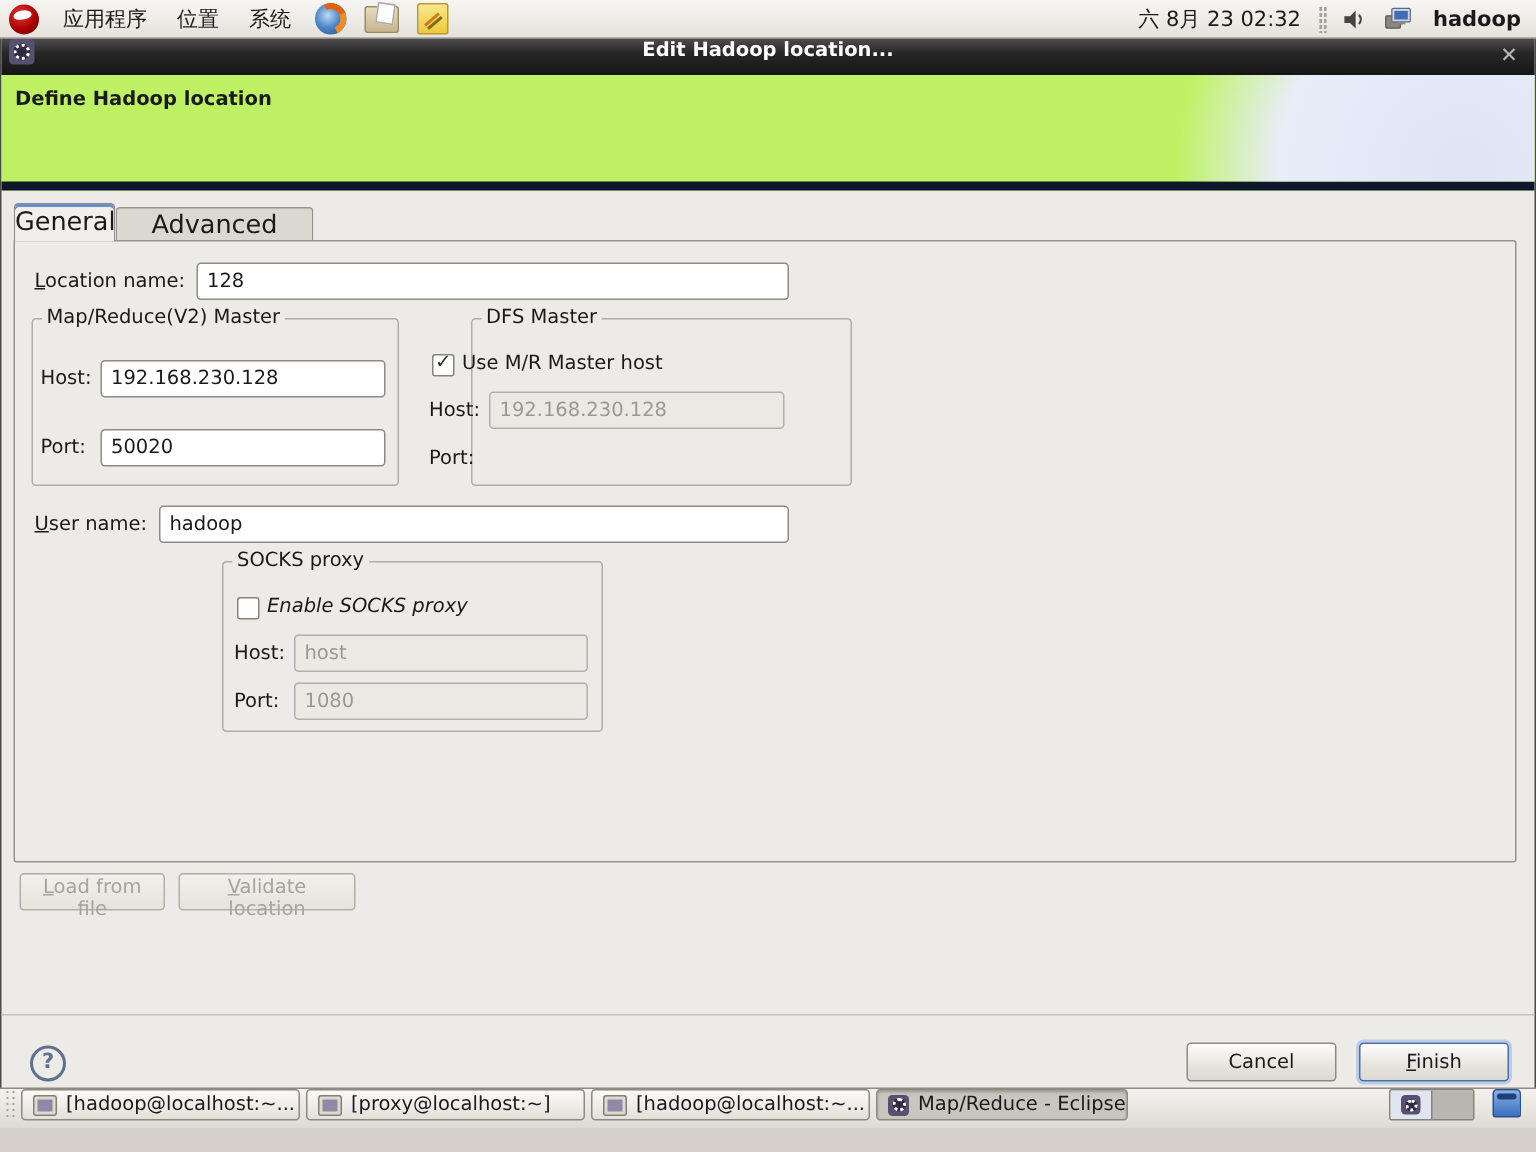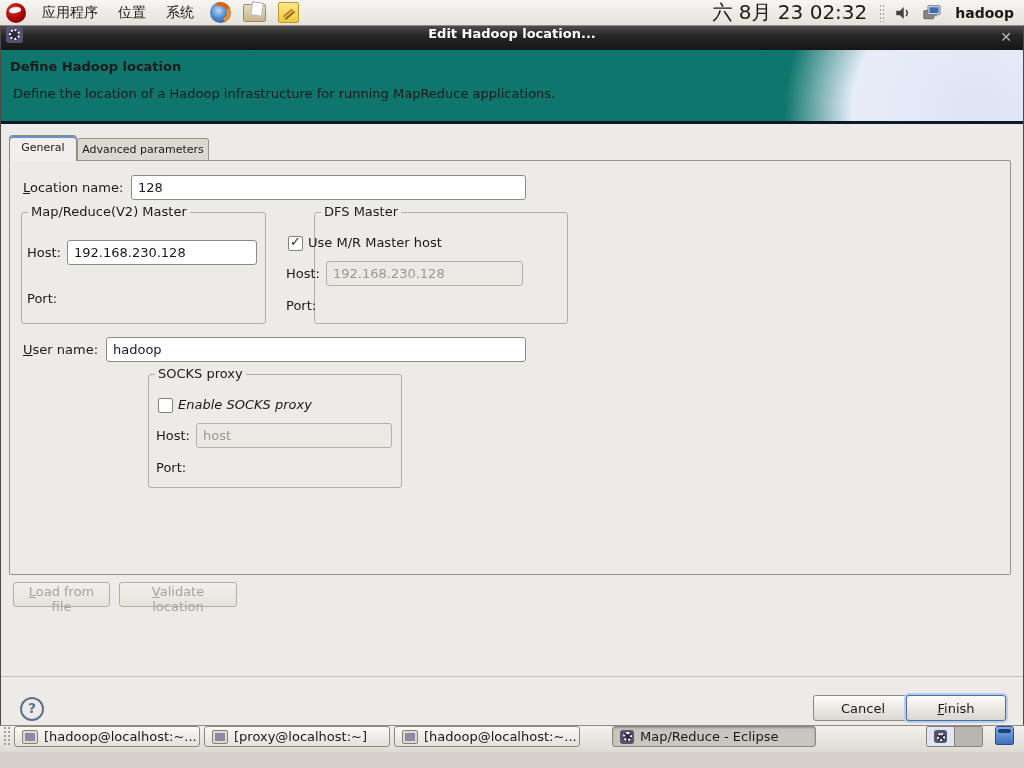--- a/index.html
+++ b/index.html
@@ -31,46 +31,46 @@
     transform:rotate(20deg); }
   .package-icon { width:21px; height:16px; background:linear-gradient(#e8dcc0,#c7b48a);
     border:1px solid #9a8a62; border-radius:2px; position:relative; }
   .package-icon::after { content:""; position:absolute; right:2px; top:-3px; width:10px; height:12px;
     background:#fdfdfb; border:1px solid #aaa; transform:rotate(8deg); }
   .editor-icon { width:19px; height:19px; background:linear-gradient(#fbe88a,#ecc93f);
     border:1px solid #b89a2a; border-radius:2px; position:relative; }
   .editor-icon::after { content:""; position:absolute; left:3px; top:9px; width:12px; height:2px;
     background:#d47a1e; transform:rotate(-40deg); box-shadow:0 3px 0 #8a6a10; }
   .panel-right { margin-left:auto; display:flex; align-items:center; }
-  .clock { font-size:20px; padding:0 8px; }
+  .clock { font-size:14px; padding:0 8px; }
   .panel-sep { width:6px; height:18px; margin:0 4px;
     background-image:radial-gradient(#a5a198 1px, transparent 1px); background-size:3px 4px; }
   .username { font-size:14px; font-weight:bold; padding:0 10px 0 8px; }
   .sys-icon { margin:0 5px; display:flex; }
   
   .dialog { position:absolute; top:26px; left:0; width:1022px; height:714px;
     background:#edebe7; border:1px solid #4a4a48; border-top:none; }
   .titlebar { position:absolute; top:0; left:0; right:0; height:24px;
     background:linear-gradient(#4d4d4d,#262626 40%,#161616);
     border-bottom:1px solid #8fa8cc; display:flex; }
   .titlebar-title { position:absolute; left:0; right:0; text-align:center;
     color:#fff; font-weight:bold; font-size:13px; }
   .gear { background:#575070; border-radius:3px; display:flex; align-items:center; justify-content:center; }
   .gear::after { content:""; width:7px; height:7px; border-radius:50%; border:2px dotted #fff; background:#2e2a40; }
   .titlebar .gear { width:17px; height:17px; margin-left:5px; z-index:2; }
   .close-btn { position:absolute; right:8px; top:3px; color:#b9b9b9; font-size:14px;
     font-weight:bold; width:18px; text-align:center; cursor:default; }
-  .wizard-header { position:absolute; top:24px; left:0; right:0; height:71px; background:#0f766e;
-    border-bottom:3px solid #0f172a; overflow:hidden;padding-left:21px; }
+  .wizard-header { position:absolute; top:24px; left:0; right:0; height:71px; background:#bef264;
+    border-bottom:6px solid #0f172a; overflow:hidden;padding-left:21px; }
   .wizard-header::after { content:""; position:absolute; right:-60px; top:-40px; width:360px; height:170px;
     border-radius:50%; background:radial-gradient(circle at 70% 60%, #dde4f4 0%, #e8edf8 45%, rgba(255,255,255,0) 70%); }
   .wizard-title { position:absolute; left:9px; top:9px; font-weight:bold; font-size:13px; z-index:1; }
   .wizard-desc { position:absolute; left:12px; top:36px; font-size:13px; z-index:1; }
   
-  .tab { position:absolute; box-sizing:border-box; font-size:11px; text-align:center; }
+  .tab { position:absolute; box-sizing:border-box; font-size:17px; text-align:center; }
   .tab-active { left:8px; top:109px; width:68px; height:26px; background:#f1efec;
     border:1px solid #8f8b84; border-bottom:none; border-radius:4px 4px 0 0; line-height:24px;
     box-shadow:inset 0 2px 0 #6d8fc9; z-index:2; }
   .tab-inactive { left:76px; top:112px; width:132px; height:23px; background:#dbd8d2;
     border:1px solid #98948d; border-bottom:none; border-radius:3px 3px 0 0; line-height:22px; }
   .tab-panel { position:absolute; left:8px; top:134px; width:1000px; height:413px;
     border:1px solid #98948d; background:#edebe7; border-radius:0 2px 2px 2px; }
   
   .flabel { position:absolute; font-size:13px; }
   .mn { display:inline-block; }
@@ -161,36 +161,36 @@
   <div class="dialog">
 
     <div class="titlebar">
       <span class="titlebar-title">Edit Hadoop location...</span>
       <span class="gear"></span>
       <span class="close-btn">✕</span>
     </div>
 
     <div class="wizard-header">
       <div class="wizard-title">Define Hadoop location</div>
-      <div class="wizard-desc">Define the location of a Hadoop infrastructure for running MapReduce applications.</div>
     </div>
 
     <div class="tab tab-active">General</div>
     <div class="tab tab-inactive">Advanced parameters</div>
     <div class="tab-panel"></div>
 
     <label class="flabel" style="left:22px; top:154px;"><span class="mn">Location name:</span></label>
     <input class="tinput" style="left: 130px; top: 149px; width: 395px;" value="128">
 
     <div class="group" style="left:20px; top:186px; width:243px; height:110px;">
       <span class="legend">Map/Reduce(V2) Master</span>
     </div>
     <label class="flabel" style="left:26px; top:219px;">Host:</label>
     <input class="tinput" style="left: 66px; top: 214px; width: 190px;" value="192.168.230.128">
     <label class="flabel" style="left:26px; top:265px;">Port:</label>
+    <input class="tinput" style="left: 66px; top: 260px; width: 190px;" value="50020">
 
     <div class="group" style="left:277px; top:186px; width:252px; height:110px;margin-left:36px;">
       <span class="legend">DFS Master</span>
     </div>
     <span class="checkbox checked" style="left:287px; top:210px;"></span>
     <span class="cb-label" style="left:307px; top:209px;">Use M/R Master host</span>
     <label class="flabel" style="left:285px; top:240px;">Host:</label>
     <input class="tinput" style="left: 325px; top: 235px; width: 197px;" disabled="" value="192.168.230.128">
     <label class="flabel" style="left:285px; top:272px;">Port:</label>
 
@@ -198,45 +198,46 @@
     <input class="tinput" style="left: 105px; top: 311px; width: 420px;" value="hadoop">
 
     <div class="group" style="left:147px; top:348px; width:252px; height:112px;">
       <span class="legend">SOCKS proxy</span>
     </div>
     <span class="checkbox" style="left:157px; top:372px;"></span>
     <span class="cb-label" style="left:177px; top:371px;font-style:italic;">Enable SOCKS proxy</span>
     <label class="flabel" style="left:155px; top:402px;">Host:</label>
     <input class="tinput" style="left: 195px; top: 397px; width: 196px;" disabled="" value="host">
     <label class="flabel" style="left:155px; top:434px;">Port:</label>
+    <input class="tinput" style="left: 195px; top: 429px; width: 196px;" disabled="" value="1080">
 
     <button class="btn disabled" style="left:12px; top:556px; width:97px;" disabled=""><span class="mn">Load from file</span></button>
     <button class="btn disabled" style="left:118px; top:556px; width:118px;" disabled=""><span class="mn">Validate location</span></button>
 
     <div class="bottom-sep"></div>
     <div class="help-icon">?</div>
-    <button class="btn" style="left:790px; top:669px; width:100px; height:26px;margin-left:22px;">Cancel</button>
+    <button class="btn" style="left:790px; top:669px; width:100px; height:26px;">Cancel</button>
     <button class="btn btn-finish" style="left:905px; top:669px; width:100px; height:26px;"><span class="mn">Finish</span></button>
   </div>
 
   <div class="taskbar">
     <span class="tb-handle"></span>
     <div class="tb-btn" style="width:186px;">
       <span class="term-icon"></span>
       <span>[hadoop@localhost:~...</span>
     </div>
     <div class="tb-btn" style="width:186px;">
       <span class="term-icon"></span>
       <span>[proxy@localhost:~]</span>
     </div>
     <div class="tb-btn" style="width:186px;">
       <span class="term-icon"></span>
       <span>[hadoop@localhost:~...</span>
     </div>
-    <div class="tb-btn active" style="width:204px;margin-left:28px;">
+    <div class="tb-btn active" style="width:168px;">
       <span class="gear"></span>
       <span>Map/Reduce - Eclipse</span>
     </div>
     <div class="workspace">
       <div class="ws-cell active">
         <span class="gear"></span>
       </div>
       <div class="ws-cell empty"></div>
     </div>
     <span class="trash-icon"></span>

